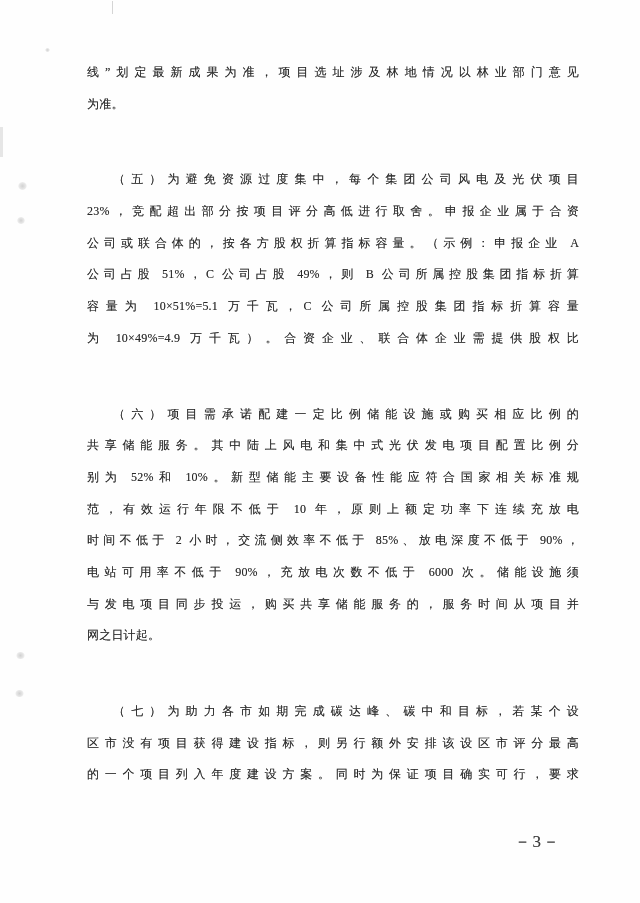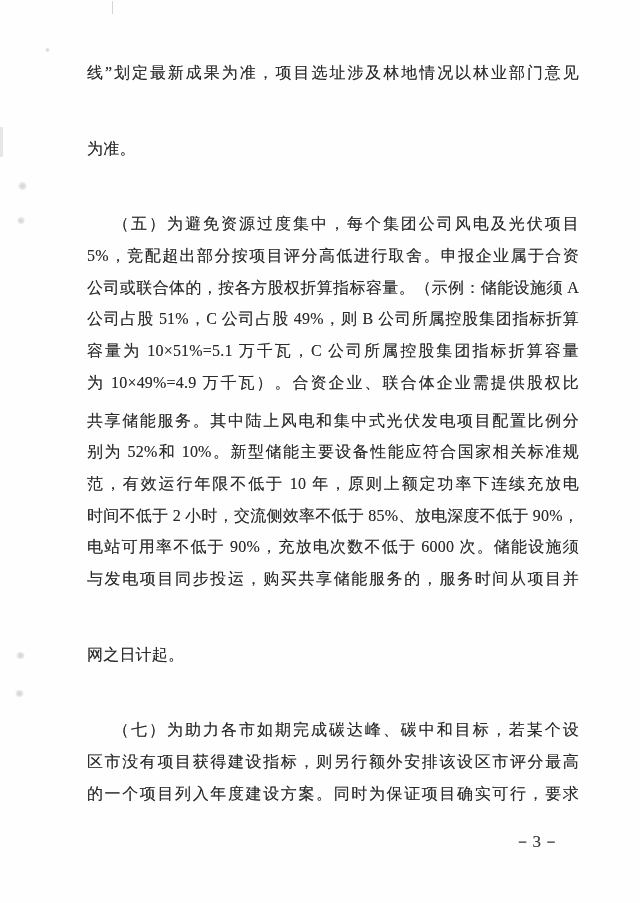--- a/index.html
+++ b/index.html
@@ -10,35 +10,35 @@
     background: #fefefe;
     font-family: "Liberation Serif", serif;
     overflow: hidden;
   }
   .text-block {
     position: absolute;
     left: 87px;
     top: 57px;
     width: 492px;
     color: #2b2b2b;
-    font-size: 16px;
+    font-size: 12px;
     text-shadow: 0 0 0.5px rgba(43,43,43,0.5);
   }
   .para { margin: 0; }
   .para + .para { margin-top: 6px; }
   .line {
     height: 31.7px;
     line-height: 31.7px;
     text-align: justify;
     text-align-last: justify;
     text-justify: inter-character;
     letter-spacing: 0.2px;
     white-space: normal;
   }
-  .line.short { text-align-last: left; margin-top: 44px; }
+  .line.short { text-align-last: left; }
   .line.indent { padding-left: 26px; margin-top: 44px; }
   .page-number {
     position: absolute;
     left: 514px;
     top: 830px;
     font-size: 17px;
     color: #3c3c3c;
     letter-spacing: 1.5px;
     text-shadow: 0 0 0.5px rgba(60,60,60,0.5);
   }
@@ -83,28 +83,29 @@
 
   <div class="text-block">
 
     <div class="para">
       <div class="line">线”划定最新成果为准，项目选址涉及林地情况以林业部门意见</div>
       <div class="line short">为准。</div>
     </div>
 
     <div class="para">
       <div class="line indent">（五）为避免资源过度集中，每个集团公司风电及光伏项目</div>
-      <div class="line">5%，竞配超出部分按项目评分高低进行取舍。申报企业属于合资</div>
-      <div class="line">公司或联合体的，按各方股权折算指标容量。（示例：储能设施须 A</div>
+      <div class="line">23%，竞配超出部分按项目评分高低进行取舍。申报企业属于合资</div>
+      <div class="line">公司或联合体的，按各方股权折算指标容量。（示例：申报企业 A</div>
       <div class="line">公司占股 51%，C 公司占股 49%，则 B 公司所属控股集团指标折算</div>
       <div class="line">容量为 10×51%=5.1 万千瓦，C 公司所属控股集团指标折算容量</div>
       <div class="line">为 10×49%=4.9 万千瓦）。合资企业、联合体企业需提供股权比</div>
     </div>
 
     <div class="para">
+      <div class="line indent">（六）项目需承诺配建一定比例储能设施或购买相应比例的</div>
       <div class="line">共享储能服务。其中陆上风电和集中式光伏发电项目配置比例分</div>
       <div class="line">别为 52%和 10%。新型储能主要设备性能应符合国家相关标准规</div>
       <div class="line">范，有效运行年限不低于 10 年，原则上额定功率下连续充放电</div>
       <div class="line">时间不低于 2 小时，交流侧效率不低于 85%、放电深度不低于 90%，</div>
       <div class="line">电站可用率不低于 90%，充放电次数不低于 6000 次。储能设施须</div>
       <div class="line">与发电项目同步投运，购买共享储能服务的，服务时间从项目并</div>
       <div class="line short">网之日计起。</div>
     </div>
 
     <div class="para">

